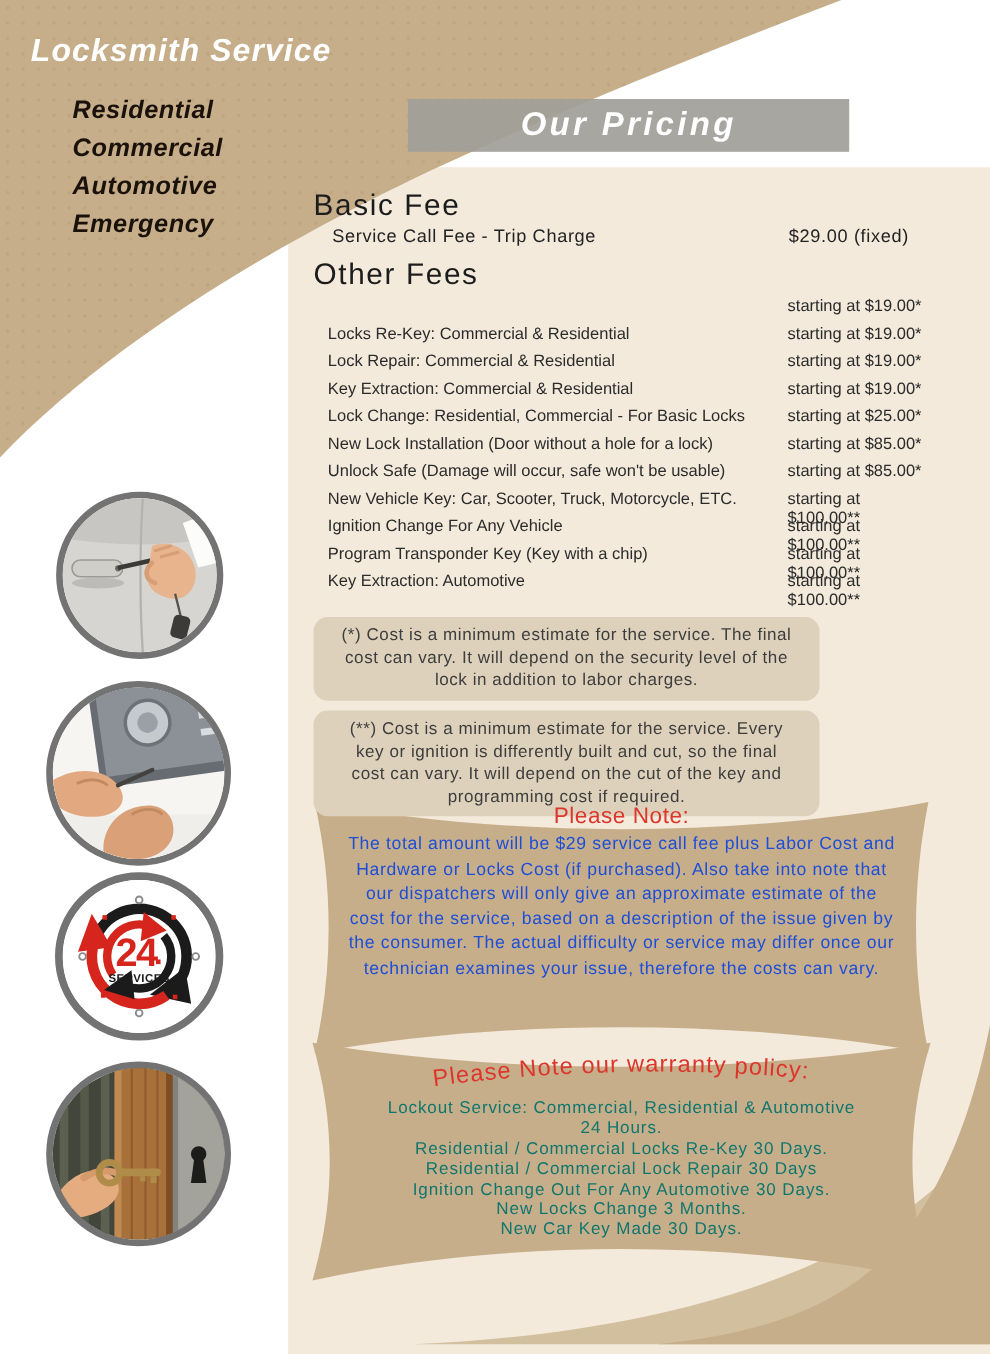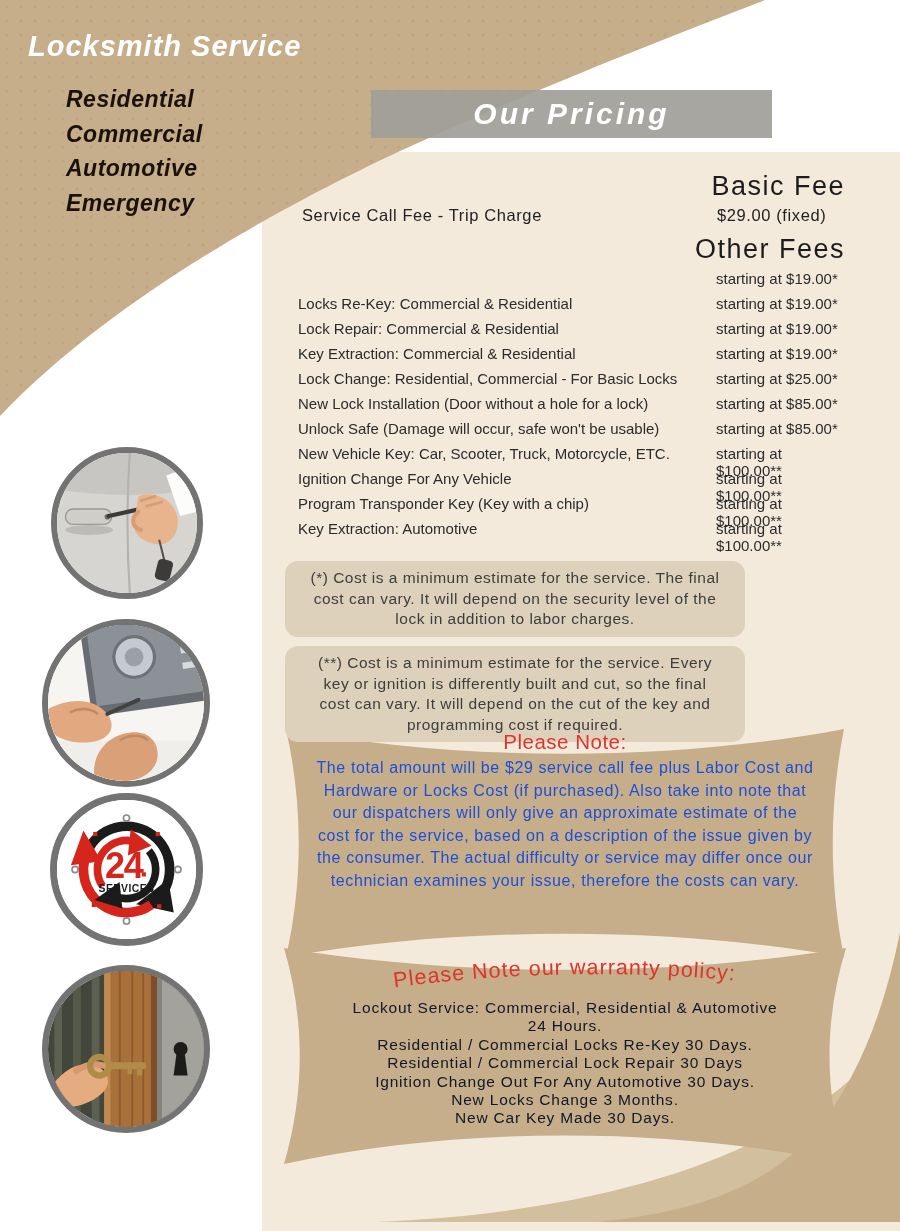--- a/index.html
+++ b/index.html
@@ -11,21 +11,21 @@
 
   .brand-title{position:absolute;left:28px;top:30px;font-size:29px;font-weight:bold;font-style:italic;
     color:#ffffff;letter-spacing:1px;}
   .brand-services{position:absolute;left:66px;top:82px;margin:0;padding:0;list-style:none;}
   .brand-services li{font-size:23px;font-weight:bold;font-style:italic;color:#1a120a;line-height:34.5px;letter-spacing:.5px;}
 
   .banner{position:absolute;left:371px;top:90px;width:401px;height:48px;background:rgba(160,158,153,.92);
     display:flex;align-items:center;justify-content:center;}
   .banner span{font-size:30px;font-weight:bold;font-style:italic;color:#ffffff;letter-spacing:3px;}
 
-  .sec-heading{position:absolute;left:285px;width:560px;text-align:right;font-size:27px;color:#1c1c1c;
+  .sec-heading{position:absolute;left:285px;width:560px;text-align:left;font-size:27px;color:#1c1c1c;
     letter-spacing:1.5px;margin:0;font-weight:400;}
   #basic-heading{top:171px;}
   #other-heading{top:234px;}
 
   .basic-row{position:absolute;left:285px;top:206px;width:560px;height:22px;}
   .basic-row .lbl{position:absolute;left:17px;font-size:16.5px;color:#222;letter-spacing:.6px;}
   .basic-row .prc{position:absolute;left:432px;font-size:16.5px;color:#222;letter-spacing:.6px;}
 
   .fees{position:absolute;left:285px;top:270px;width:560px;}
   .fee-row{position:relative;height:25px;}
@@ -38,21 +38,21 @@
   #note-box-1{top:561px;}
   #note-box-2{top:646px;}
 
   .pn-title{position:absolute;left:285px;top:730px;width:560px;text-align:center;
     font-size:20.5px;color:#dd352c;letter-spacing:.5px;}
   .pn-body{position:absolute;left:315px;top:757px;width:500px;text-align:center;
     font-size:16px;line-height:22.6px;color:#1d4ed8;letter-spacing:.6px;}
 
   #warranty-arc-svg{position:absolute;left:285px;top:942px;width:560px;height:70px;overflow:visible;}
   .warranty-lines{position:absolute;left:285px;top:999px;width:560px;text-align:center;}
-  .warranty-lines div{font-size:15.5px;line-height:18.4px;color:#0f172a;letter-spacing:.8px;}
+  .warranty-lines div{font-size:15.5px;line-height:18.4px;color:#0f766e;letter-spacing:.8px;}
 
   .photo-circle{position:absolute;border-radius:50%;overflow:hidden;background:#ffffff;
     border:6px solid #737373;box-sizing:border-box;}
   #circle-car{left:51px;top:447px;width:152px;height:152px;}
   #circle-safe{left:42px;top:619px;width:168px;height:168px;}
   #circle-24{left:50px;top:793px;width:153px;height:153px;border-width:7px;}
   #circle-door{left:42px;top:965px;width:168px;height:168px;}
   .photo-circle svg{display:block;width:100%;height:100%;}
 </style>
 </head>

